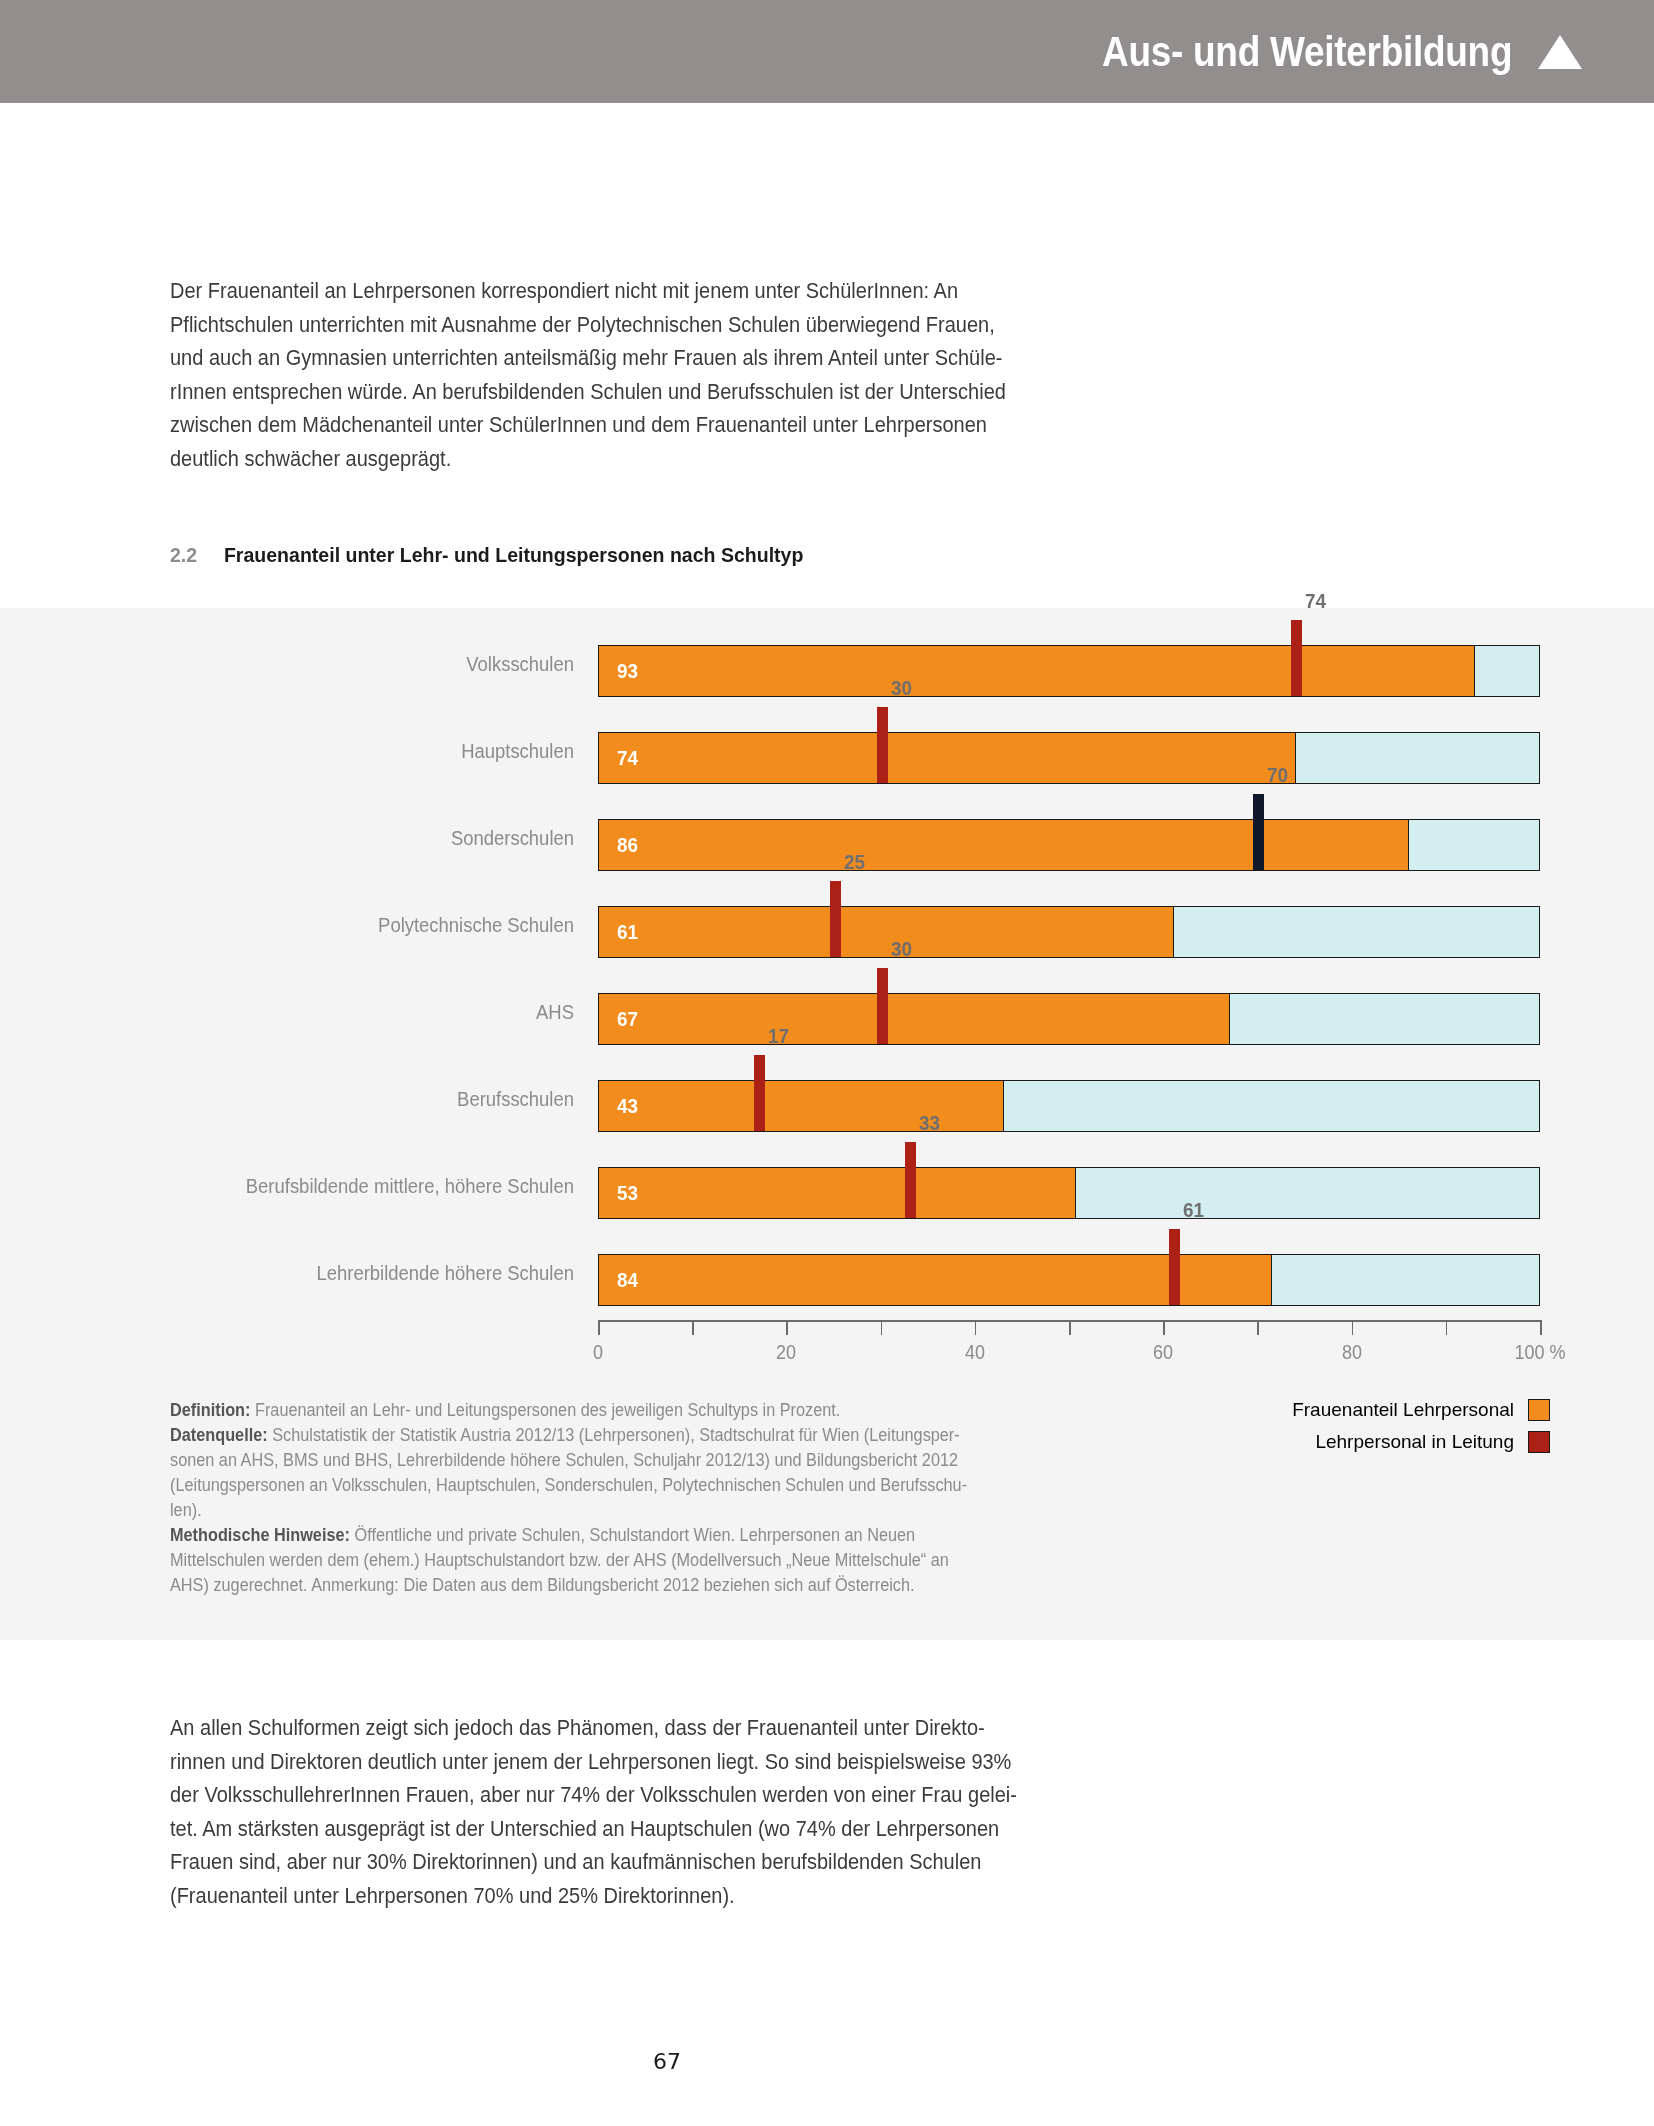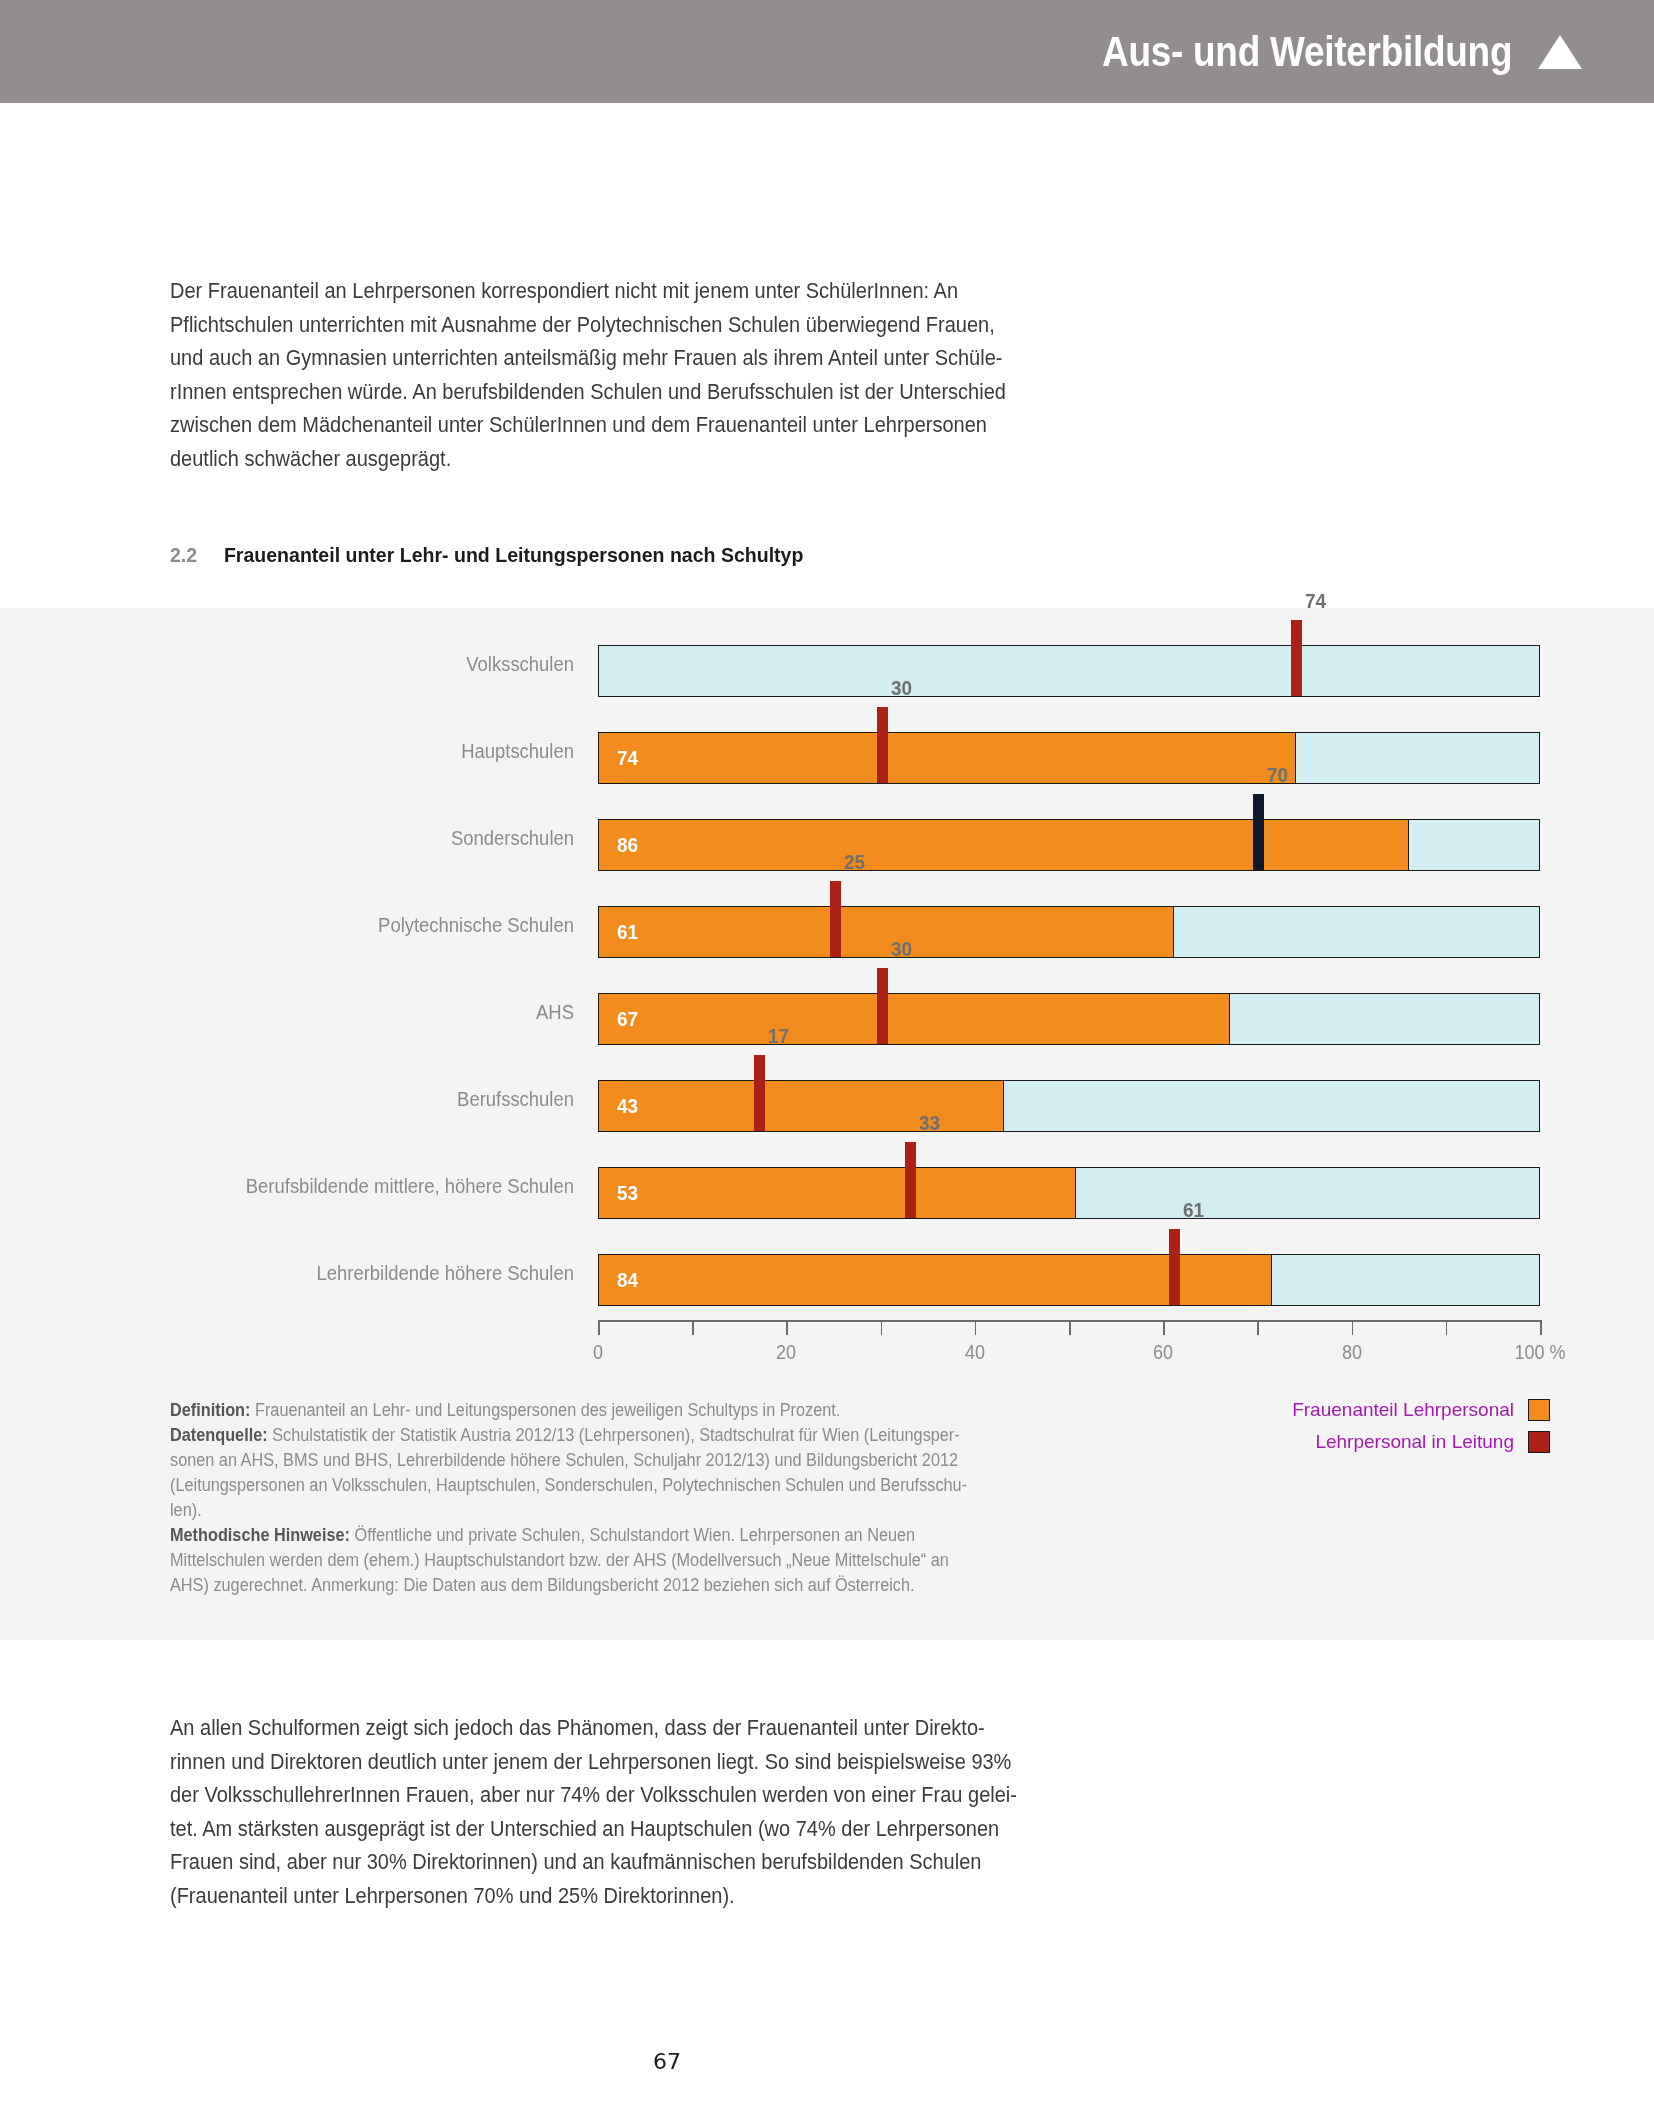--- a/index.html
+++ b/index.html
@@ -225,21 +225,21 @@
     text-align: right;
   }
   .legend-item {
     display: flex;
     align-items: center;
     justify-content: flex-end;
     margin-bottom: 8px;
     height: 24px;
   }
   .legend-text {
-    color: #a21caf;
+    color: #000000;
     font-size: 19px;
     font-family: "Liberation Sans", sans-serif;
     white-space: nowrap;
     margin-right: 14px;
   }
   .legend-swatch {
     width: 22px; height: 22px;
     border: 1.4px solid #1a1a1a;
     box-sizing: border-box;
     flex: none;
@@ -299,20 +299,23 @@
           <div class="axis-tick" style="left: 753.6px;"></div>
           <div class="axis-label" style="left: 753.6px;">80</div>
           <div class="axis-tick" style="left: 847.8px;"></div>
           <div class="axis-tick" style="left: 942px;"></div>
           <div class="axis-label" style="left: 942px;">100 %</div>
         </div>
     </div>
   <div class="bar-row" style="top: 18px;">
         <div class="row-label">Volksschulen</div>
         <div class="bar-track">
+          <div class="bar-fill" style="width: 876.06px; background: rgb(242, 140, 28);">
+            <span class="bar-value">93</span>
+          </div>
           <div class="marker" style="left: 697.08px; background: rgb(171, 33, 22);">
             <span class="marker-label">74</span>
           </div>
         </div>
       </div>
       <div class="bar-row" style="top: 105px;">
         <div class="row-label">Hauptschulen</div>
         <div class="bar-track">
           <div class="bar-fill" style="width: 697.08px; background: rgb(242, 140, 28);">
             <span class="bar-value">74</span>

